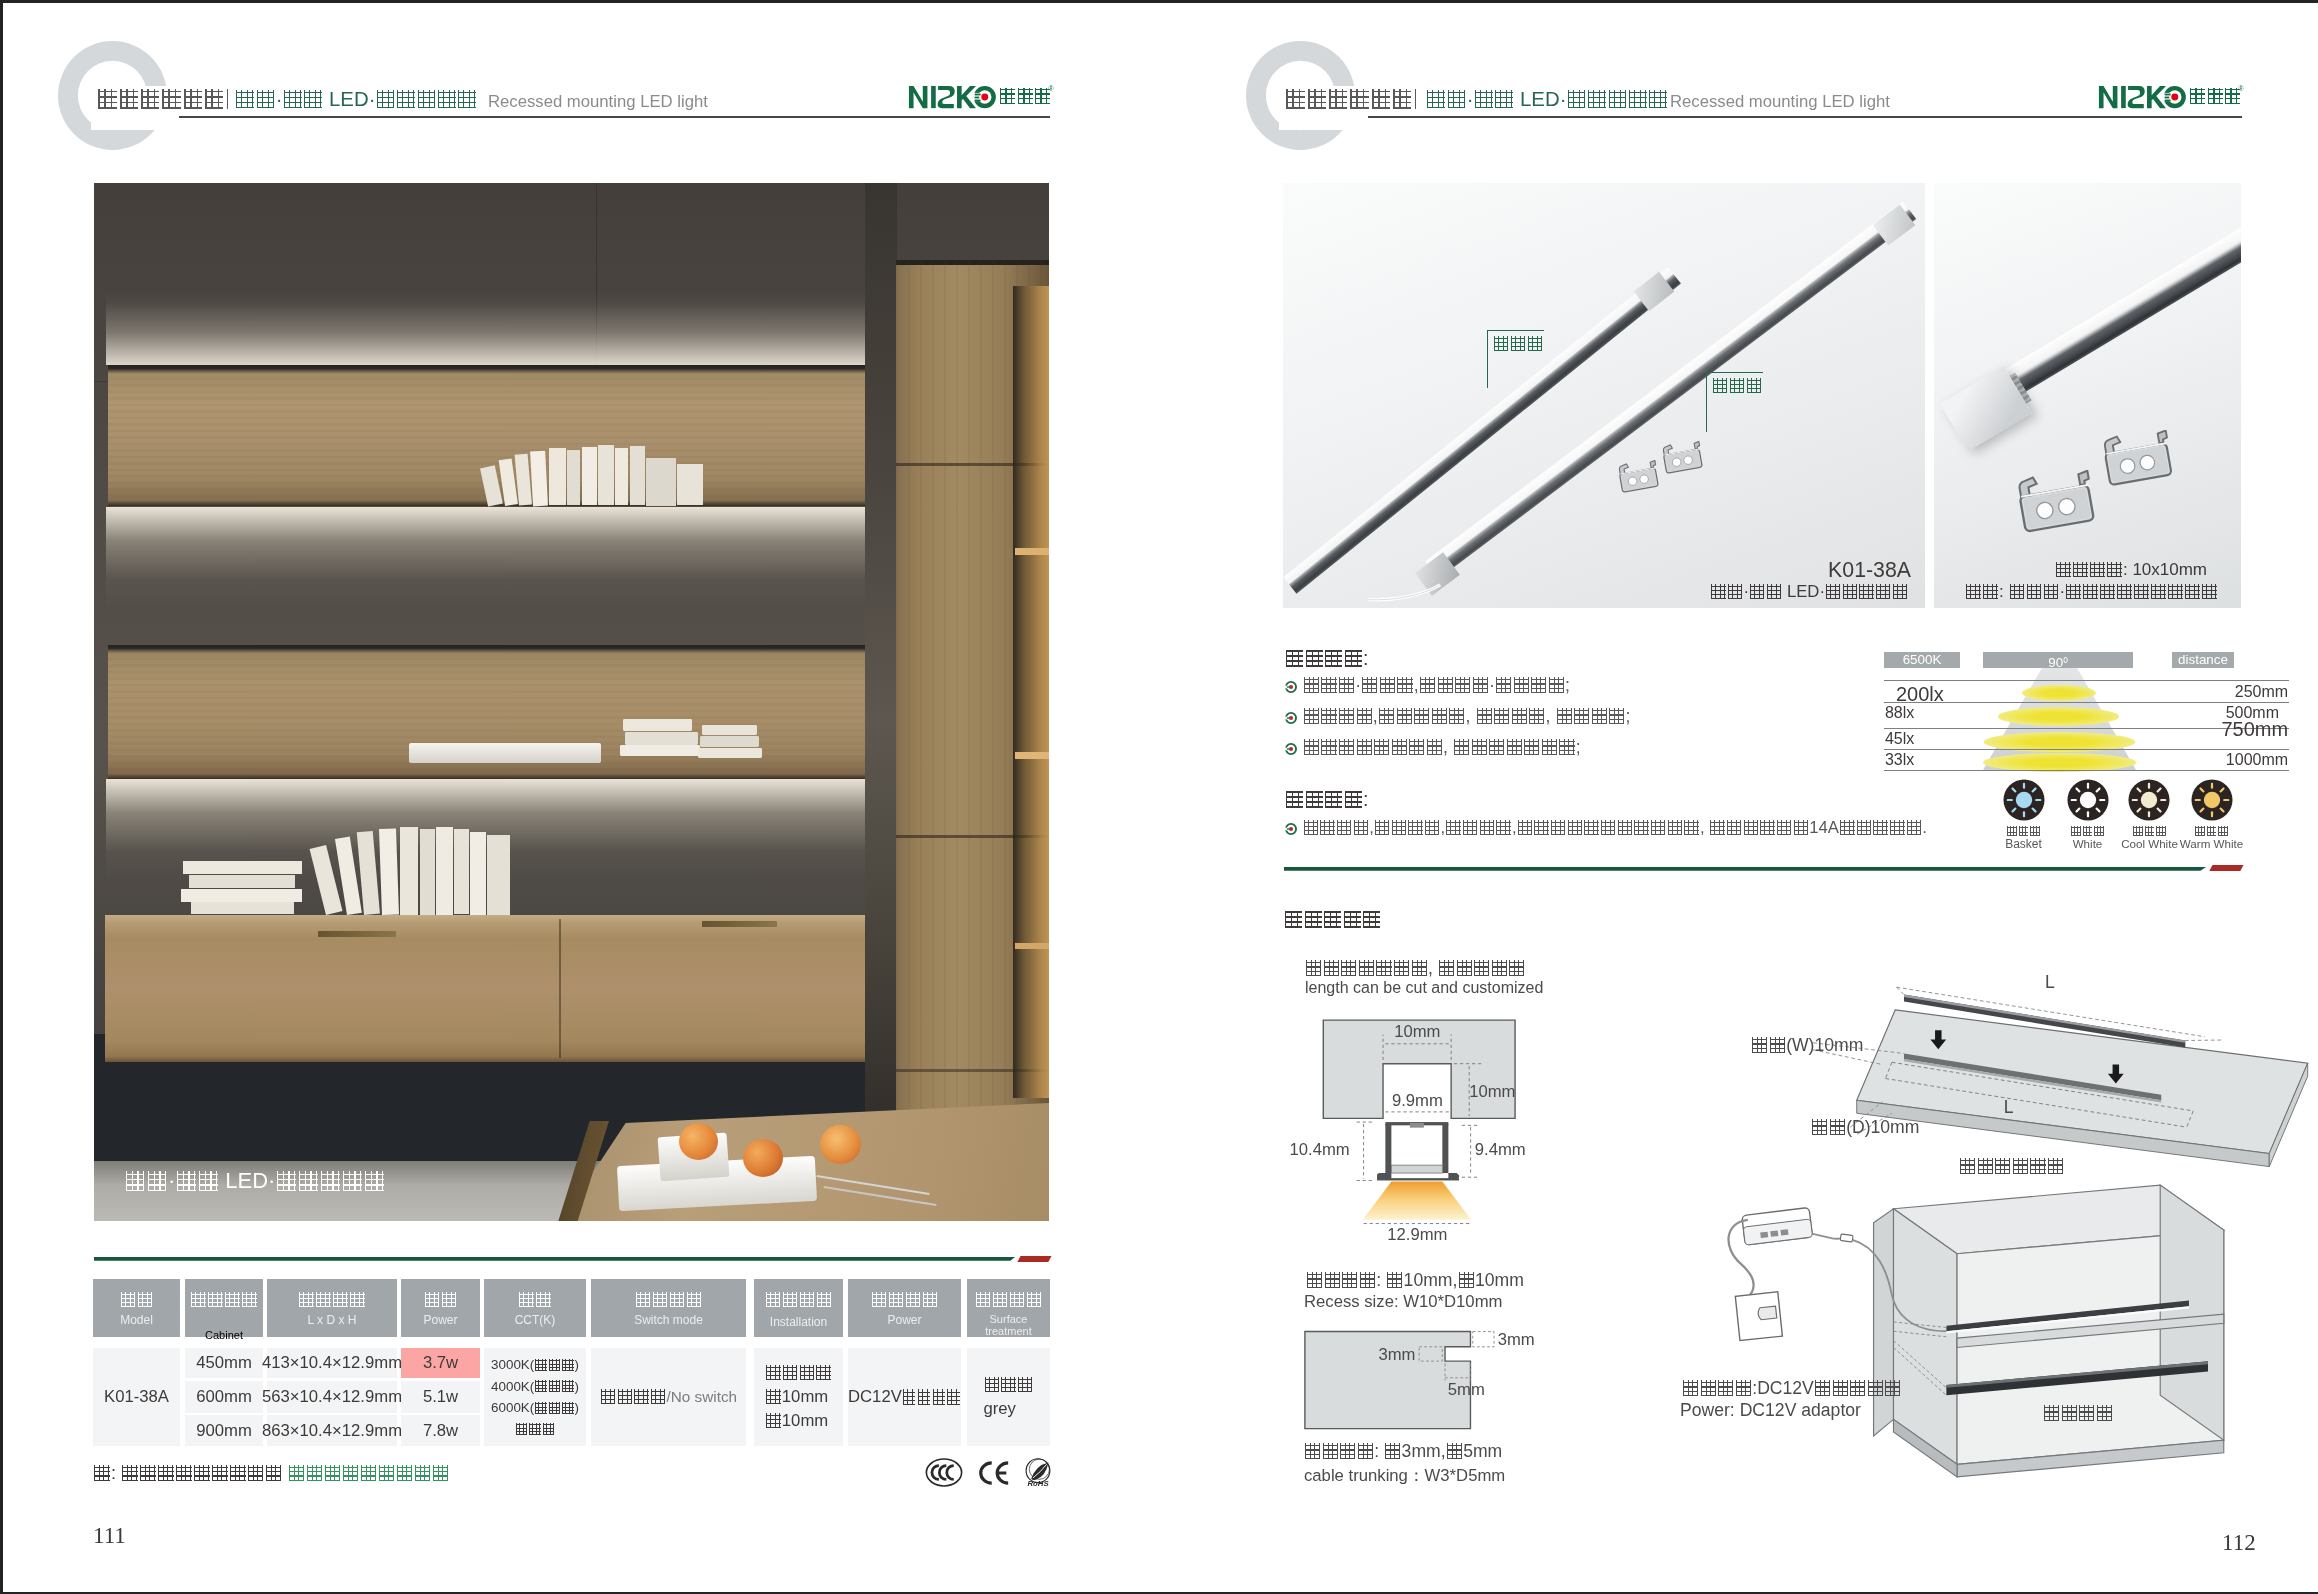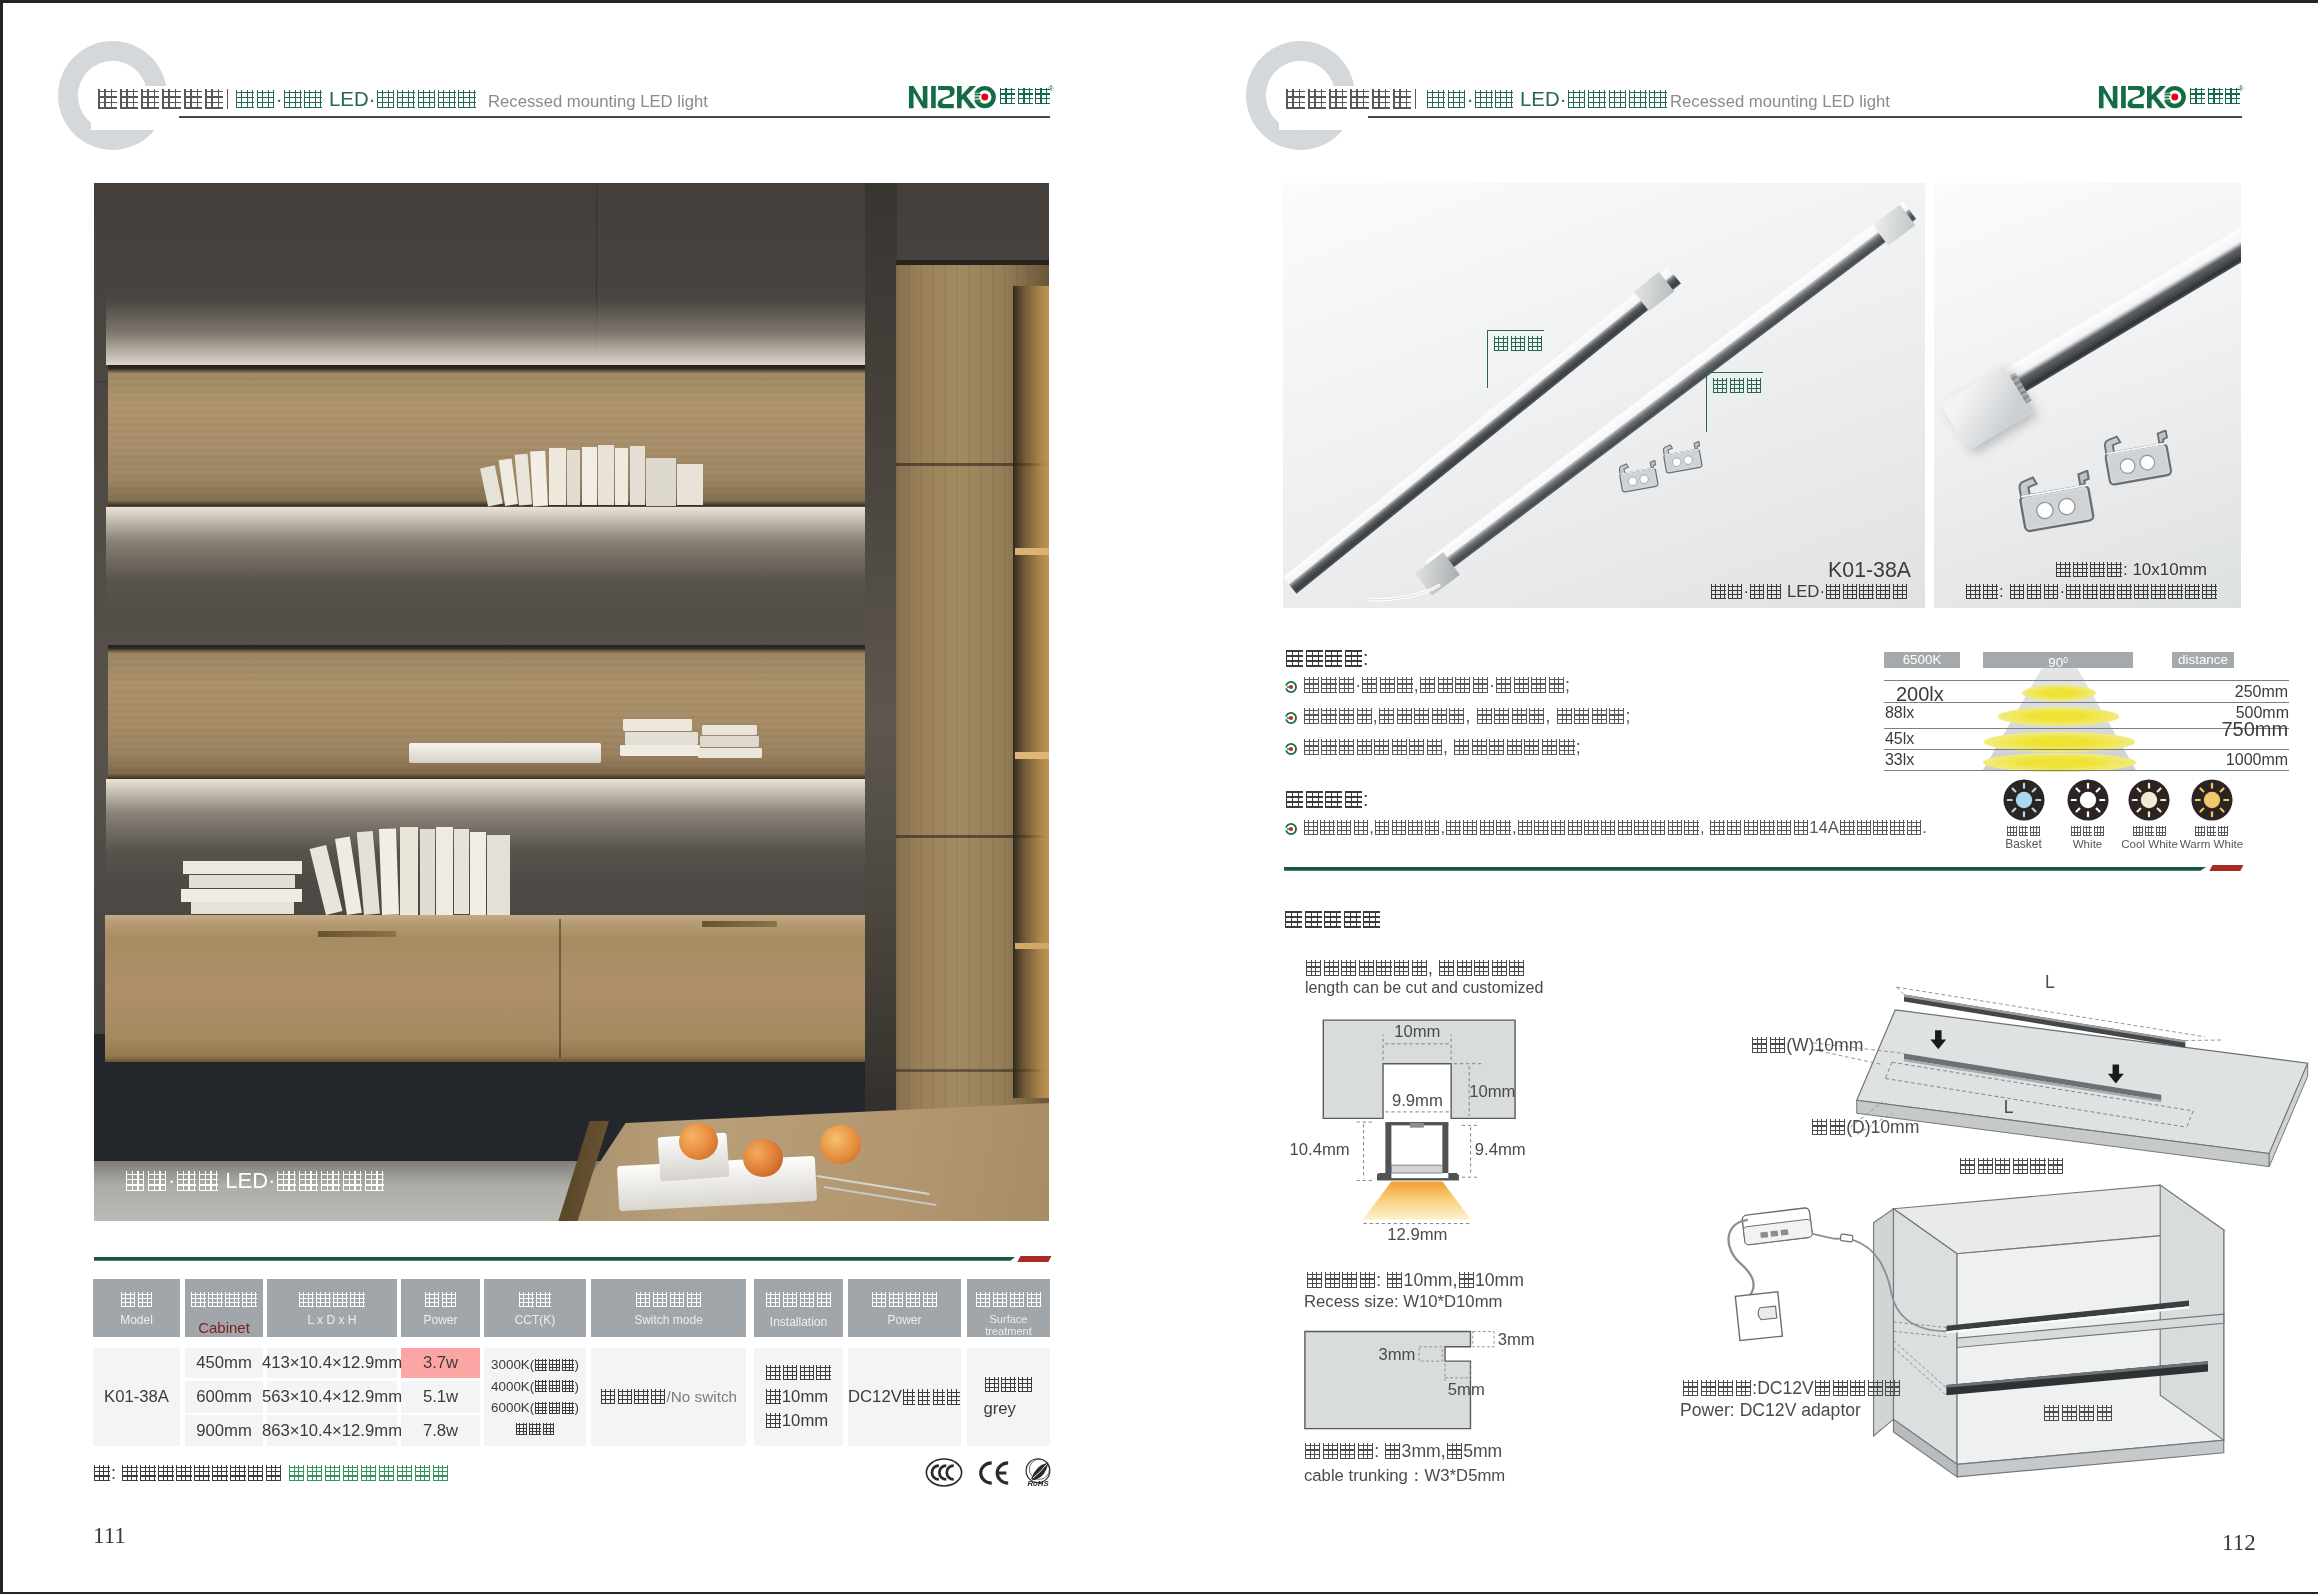--- a/index.html
+++ b/index.html
@@ -147,21 +147,21 @@
 </div>
 <div class="ab" style="left:94px;top:1257px;width:921px;height:3.7px;background:#19573c;clip-path:polygon(0 0,100% 0,99.5% 100%,0 100%)"></div>
 <div class="ab" style="left:1019px;top:1256px;width:31px;height:5.6px;background:#ab2a25;transform:skewX(-28deg)"></div>
 
 <div class="ab" style="left:93px;top:1279px;width:87px;height:58px;background:#a1a6aa;color:#fff;text-align:center">
     <div style="margin-top:11px;font-size:17px;letter-spacing:0.9px"><i></i><i></i></div>
     <div style="margin-top:2.8px;font-size:12px;color:#eceeee">Model</div>
   </div>
 <div class="ab" style="left:185px;top:1279px;width:78px;height:58px;background:#a1a6aa;color:#fff;text-align:center">
     <div style="margin-top:11px;font-size:17px;letter-spacing:0.9px"><i></i><i></i><i></i><i></i></div>
-    <div style="margin-top:9px;font-size:15px;color:#7f1d1d">Cabinet</div>
+    <div style="margin-top:19px;font-size:11px;color:#000000">Cabinet</div>
   </div>
 <div class="ab" style="left:267px;top:1279px;width:130px;height:58px;background:#a1a6aa;color:#fff;text-align:center">
     <div style="margin-top:11px;font-size:17px;letter-spacing:0.9px"><i></i><i></i><i></i><i></i></div>
     <div style="margin-top:2.8px;font-size:12px;color:#eceeee">L x D x H</div>
   </div>
 <div class="ab" style="left:401px;top:1279px;width:79px;height:58px;background:#a1a6aa;color:#fff;text-align:center">
     <div style="margin-top:11px;font-size:17px;letter-spacing:0.9px"><i></i><i></i></div>
     <div style="margin-top:2.8px;font-size:12px;color:#eceeee">Power</div>
   </div>
 <div class="ab" style="left:484px;top:1279px;width:102px;height:58px;background:#a1a6aa;color:#fff;text-align:center">
@@ -319,21 +319,21 @@
 <div class="ab" style="left:0;top:28px;width:405px;height:0.9px;background:#7d7f81"></div>
 <div class="ab" style="left:0;top:50px;width:405px;height:0.9px;background:#7d7f81"></div>
 <div class="ab" style="left:0;top:76px;width:405px;height:0.9px;background:#7d7f81"></div>
 <div class="ab" style="left:0;top:97px;width:405px;height:0.9px;background:#7d7f81"></div>
 <div class="ab" style="left:0;top:118px;width:405px;height:0.9px;background:#7d7f81"></div>
 <div class="ab" style="left:12px;top:31px;font-size:20px;color:#3e3a39">200lx</div>
 <div class="ab" style="left:0.9px;top:52px;font-size:16px;color:#3e3a39">88lx</div>
 <div class="ab" style="left:0.9px;top:78px;font-size:16px;color:#3e3a39">45lx</div>
 <div class="ab" style="left:0.9px;top:99px;font-size:16px;color:#3e3a39">33lx</div>
 <div class="ab" style="right:0.9px;top:31px;font-size:16px;color:#3e3a39">250mm</div>
-<div class="ab" style="right:0;top:52px;font-size:16px;color:#3e3a39">500mm</div>
+<div class="ab" style="right:10px;top:52px;font-size:16px;color:#3e3a39">500mm</div>
 <div class="ab" style="right:0.9px;top:66px;font-size:20px;color:#3e3a39">750mm</div>
 <div class="ab" style="right:0.9px;top:99px;font-size:16px;color:#3e3a39">1000mm</div>
 </div>
 <svg class="ab" style="left:2003px;top:779px" width="42" height="42" viewBox="0 0 90 90">
     <circle cx="45" cy="45" r="44" fill="#2b2422"></circle>
     <circle cx="45" cy="45" r="17.5" fill="#a9d9f1"></circle>
     <rect x="42.6" y="8" width="4.8" height="13" rx="2" fill="#a9d9f1" transform="rotate(0 45 45)"></rect>
     <rect x="42.6" y="8" width="4.8" height="13" rx="2" fill="#a9d9f1" transform="rotate(45 45 45)"></rect>
     <rect x="42.6" y="8" width="4.8" height="13" rx="2" fill="#a9d9f1" transform="rotate(90 45 45)"></rect>
     <rect x="42.6" y="8" width="4.8" height="13" rx="2" fill="#a9d9f1" transform="rotate(135 45 45)"></rect>

